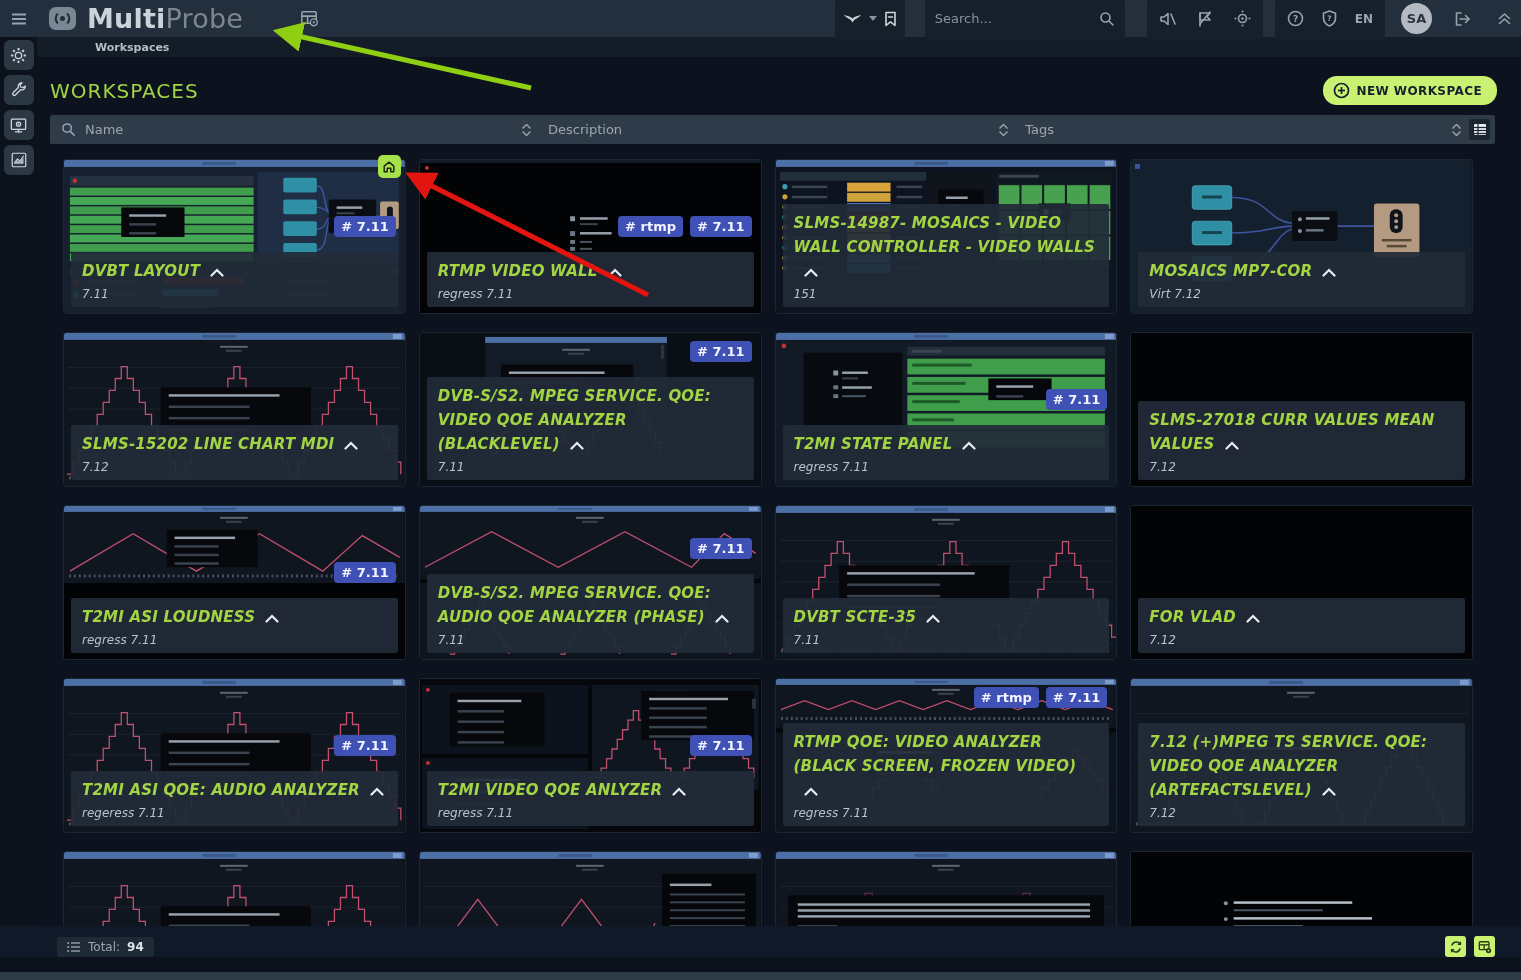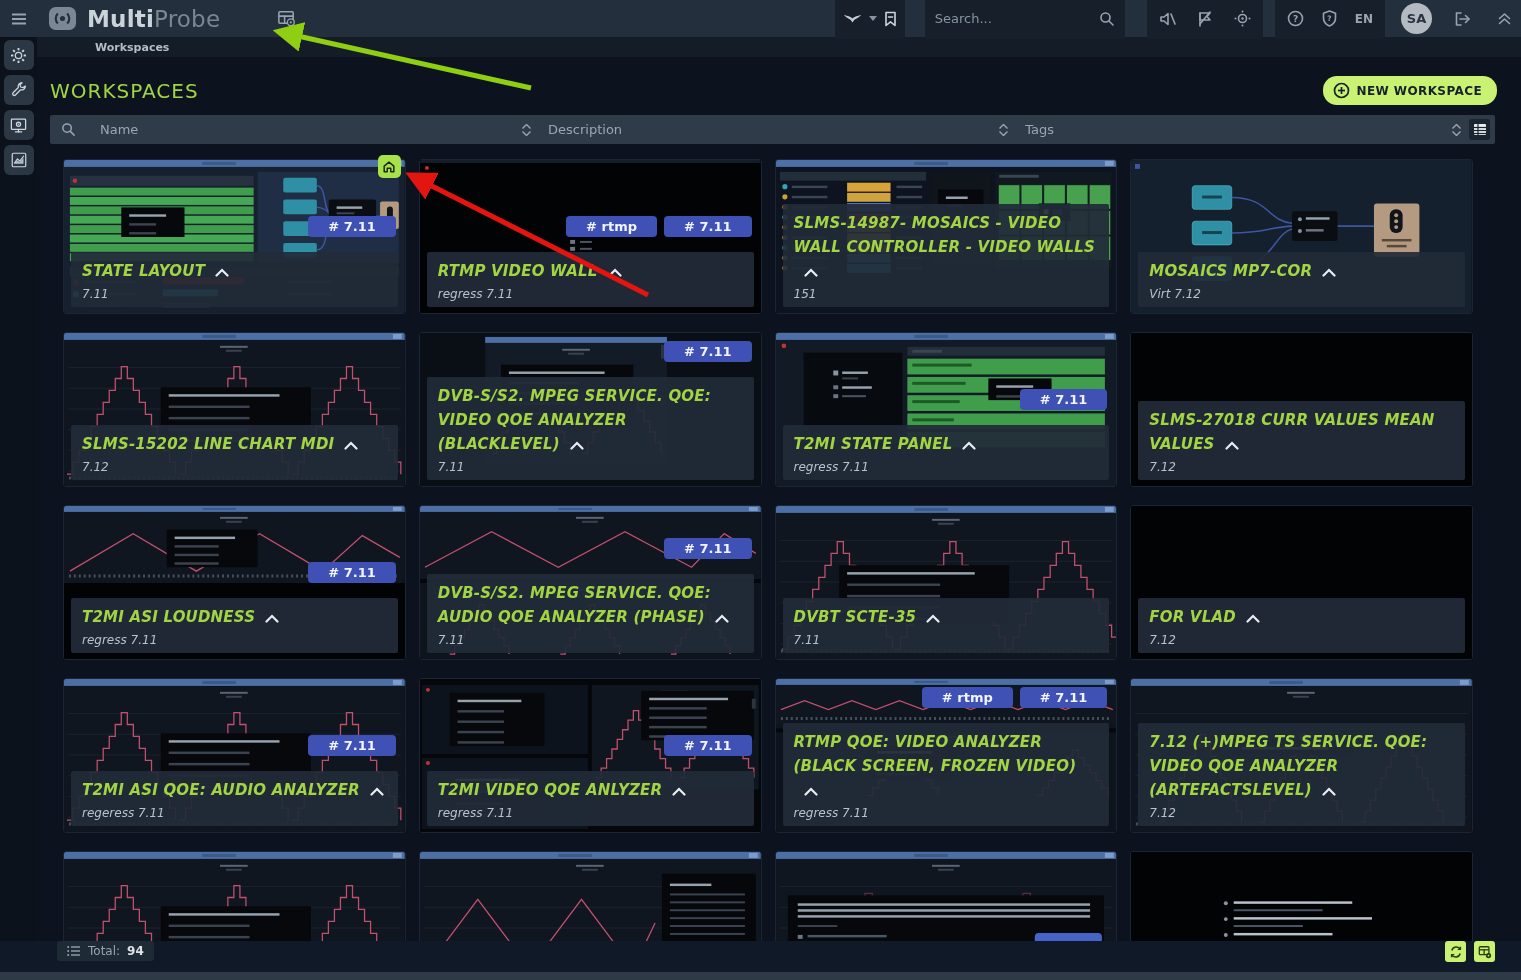--- a/index.html
+++ b/index.html
@@ -6,21 +6,21 @@
   html,body { width:1521px; height:980px; overflow:hidden; background:#0b121c;
     font-family:"DejaVu Sans","Liberation Sans",sans-serif; }
   .app { position:relative; width:1521px; height:980px; background:#0b121c; }
 
   
   .topbar { position:absolute; top:0; left:0; right:0; height:37px; background:#232f3c;
     display:flex; align-items:center; z-index:5; }
   .burger { width:37px; height:37px; display:flex; align-items:center; justify-content:center;
     cursor:pointer; }
   .logo-wrap { display:flex; align-items:center; gap:10px; margin-left:11px; }
-  .brand { font-size:23px; letter-spacing:.2px; }
+  .brand { font-size:27px; letter-spacing:.2px; }
   .brand b { color:#cbd3da; font-weight:700; }
   .brand span { color:#7a8691; font-weight:400; }
   .ws-icon-btn { margin-left:52px; width:28px; height:28px; display:flex; align-items:center;
     justify-content:center; cursor:pointer; border-radius:3px; }
   .tb-spacer { flex:1; }
   .inset { background:#161f2a; border-radius:3px; height:40px; display:flex; align-items:center; }
   .quick { padding:0 8px; gap:7px; margin-right:20px; }
   .searchbox { width:200px; padding:0 10px; margin-right:22px; justify-content:space-between; }
   .searchbox input { background:transparent; border:0; outline:none; color:#c3ccd4; font-size:13px;
     width:150px; font-family:inherit; }
@@ -51,21 +51,21 @@
     background:#0c131f; }
   .page-head { display:flex; align-items:center; justify-content:space-between;
     margin:19px 24px 0 13px; }
   .page-title { color:var(--accent-green); font-size:20px; font-weight:500; letter-spacing:1px; }
   .new-ws-btn { display:flex; align-items:center; gap:7px; background:var(--button-green);
     color:#17212c; font-size:12px; font-weight:700; letter-spacing:.4px; border:0;
     border-radius:14px; padding:6px 15px 6px 10px; cursor:pointer; font-family:inherit; }
 
   .filterbar { display:flex; align-items:center; height:29px; background:#2f3b49; border-radius:2px;
     margin:10px 26px 0 13px; }
-  .f-sec { display:flex; align-items:center; gap:24px; height:100%; }
+  .f-sec { display:flex; align-items:center; gap:9px; height:100%; }
   .f-name { flex:465 0 0; padding-left:11px; }
   .f-desc { flex:455 0 0; padding-left:13px; }
   .f-tags { flex:430 0 0; padding-left:13px; }
   .filterbar input { background:transparent; border:0; outline:none; color:#c3ccd4;
     font-size:13px; width:90%; font-family:inherit; }
   .filterbar input::placeholder { color:#9aa6b1; }
   .sort-btn { width:18px; display:flex; flex-direction:column; align-items:center; gap:2px;
     cursor:pointer; }
   .view-btn { width:21px; height:21px; background:#1b2530; border-radius:3px; margin:0 5px 0 4px;
     display:flex; align-items:center; justify-content:center; cursor:pointer; }
@@ -73,34 +73,34 @@
   
   .cards { display:grid; grid-template-columns:repeat(4,1fr); grid-auto-rows:155px;
     gap:18px 13px; margin:15px 48px 0 26px; }
   .card { position:relative; border-radius:3px; background:#05080d; cursor:pointer; }
   .thumb { position:absolute; inset:0; border-radius:3px; overflow:hidden; border:1px solid #1b2635; }
   .thumb svg { display:block; width:100%; height:100%; }
   .overlay { position:relative; z-index:2; height:100%; display:flex; flex-direction:column;
     justify-content:flex-end; }
   .badges { display:flex; gap:7px; justify-content:flex-end; margin:0 10px 7px 0; }
   .badge { background:var(--badge-blue); color:#f2f4ff; font-size:13px; font-weight:700;
-    padding:3px 20px; border-radius:4px; white-space:nowrap; }
+    padding:3px 7px; border-radius:4px; white-space:nowrap; }
   .strip { background:rgba(33,43,56,.93); margin:8px 8px 7px 8px; padding:7px 11px 6px;
     border-radius:2px;font-style:italic; }
   .ttl { line-height:1.5; }
   .card-title { color:var(--accent-green); font-size:15px; font-weight:700; letter-spacing:.2px; }
   .chev { display:inline-block; margin-left:10px; vertical-align:-1px; cursor:pointer; }
   .card-sub { color:#b6c2cc; font-size:12px; margin-top:3px; }
   .home-badge { position:absolute; top:-4px; right:5px; z-index:3; width:23px; height:23px;
     border-radius:5px; background:var(--home-badge-green); display:none; align-items:center;
     justify-content:center; }
 
   
-  .footer { position:absolute; left:0; right:0; bottom:8px; height:31px; background:#101927;
-    display:flex; align-items:flex-start; z-index:5; }
+  .footer { position:absolute; left:0; right:0; bottom:23px; height:31px; background:#101927;
+    display:flex; align-items:flex-end; z-index:5; }
   .total-chip { display:inline-flex; align-items:center; gap:7px; background:#1f2a37;
     border-radius:3px; padding:3px 10px; margin-left:57px; font-size:12px; color:#97a3ae; }
   .total-chip b { color:#dbe2e8; font-weight:700; }
   .foot-spacer { flex:1; }
   .foot-btn { width:21px; height:21px; border-radius:3px; background:var(--button-green);
     display:flex; align-items:center; justify-content:center; cursor:pointer; margin-right:8px; }
   .foot-btn:last-child { margin-right:26px; }
   .hstrip { position:absolute; left:0; right:0; bottom:0; height:8px; background:#2e3a46; z-index:5; }
 
   
@@ -384,21 +384,21 @@
     <div class="home-badge" style="display: flex;">
       <svg width="14" height="14" viewBox="0 0 16 16">
               <path d="M2.5 7 L8 2.5 L13.5 7 V13.5 H10 V9.5 H6 V13.5 H2.5 z" fill="none" stroke="#1d2a12" stroke-width="1.7" stroke-linejoin="round"></path>
             </svg>
     </div>
     <div class="overlay">
       <div class="badges">
               <span class="badge"># 7.11</span>
             </div>
       <div class="strip">
-        <div class="ttl"><span class="card-title">STATE LAYOUT</span><span class="chev"><svg width="14" height="9" viewBox="0 0 14 9">
+        <div class="ttl"><span class="card-title">DVBT LAYOUT</span><span class="chev"><svg width="14" height="9" viewBox="0 0 14 9">
                     <path d="M1.5 7.5 L7 2 L12.5 7.5" fill="none" stroke="#e8edf2" stroke-width="2.2" stroke-linecap="round"></path>
                   </svg></span></div>
         <div class="card-sub">7.11</div>
       </div>
     </div>
   </div>
         <div class="card">
     <div class="thumb">
             <svg viewBox="0 0 345 155" preserveAspectRatio="none">
               <rect width="345" height="155" fill="#020304"></rect>

